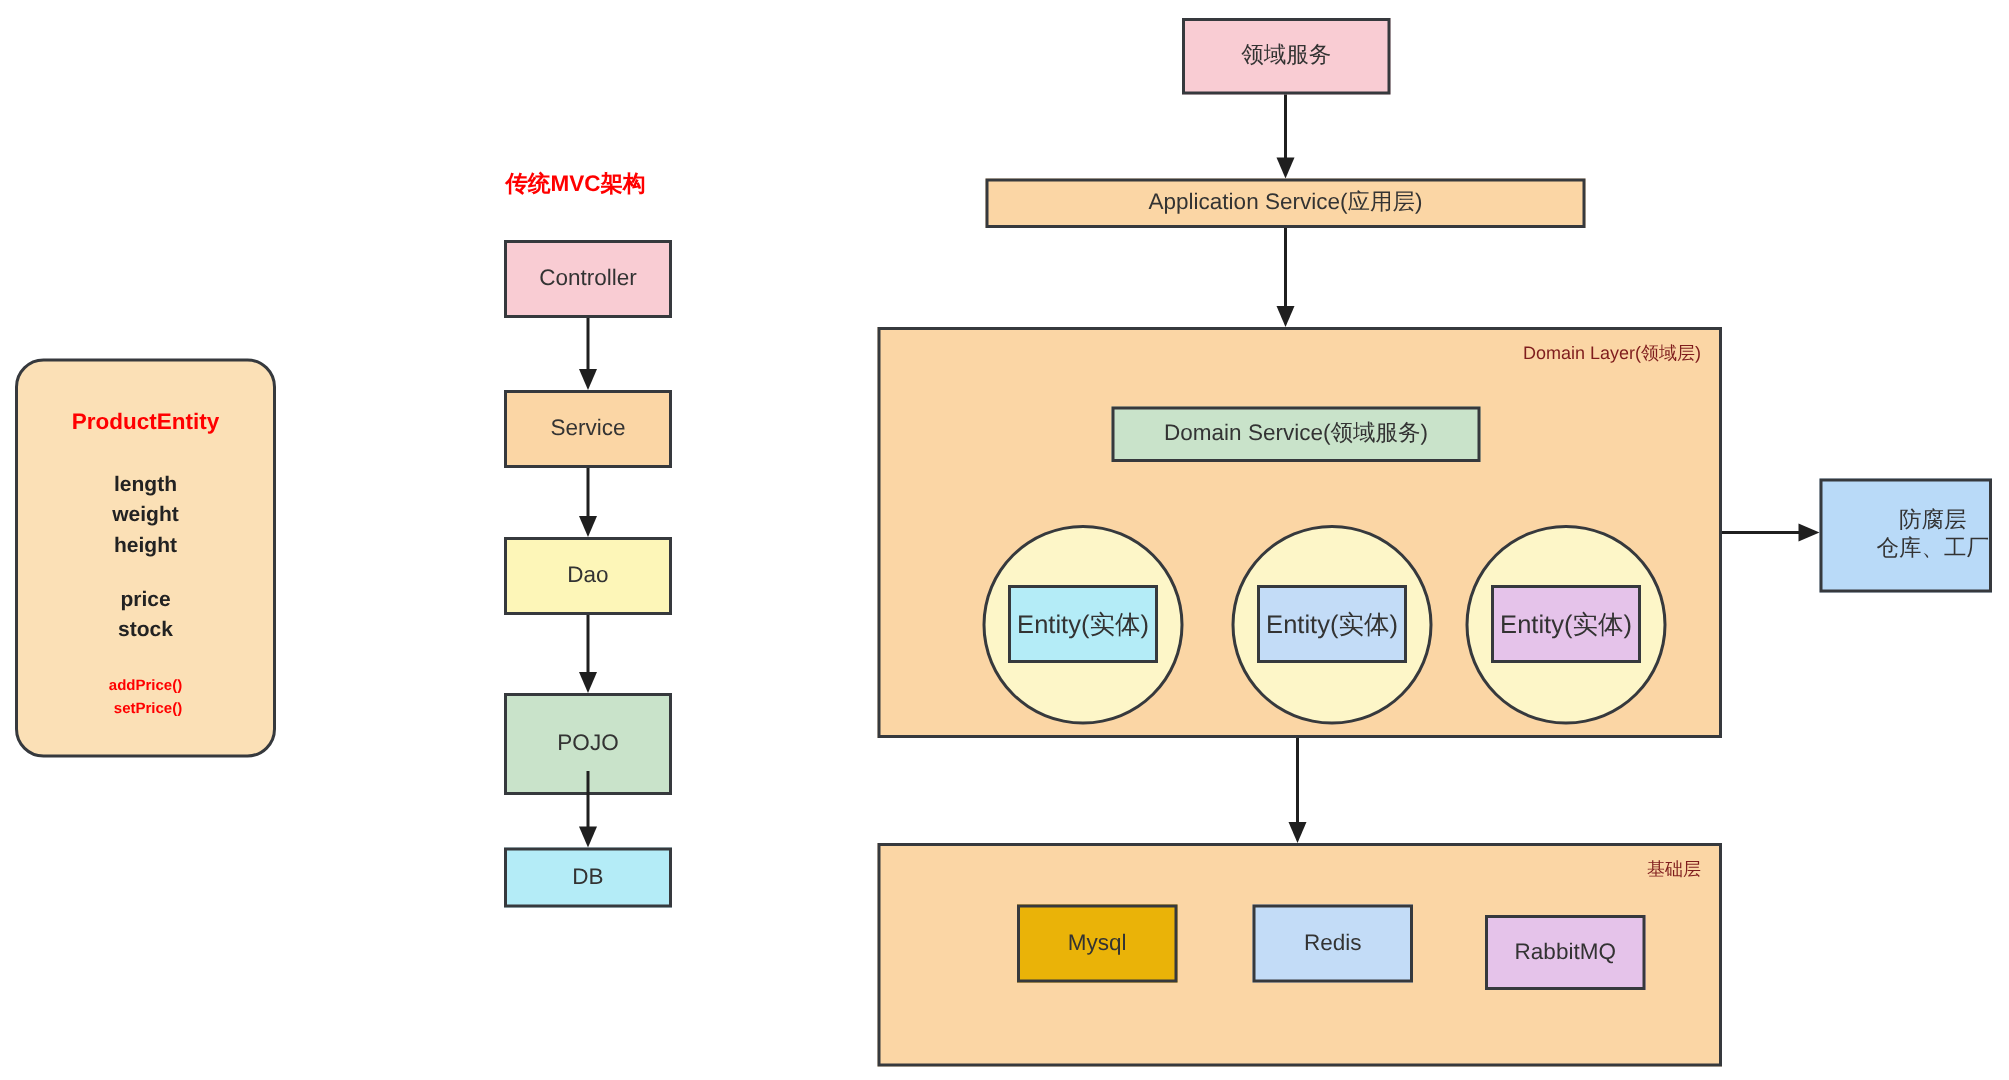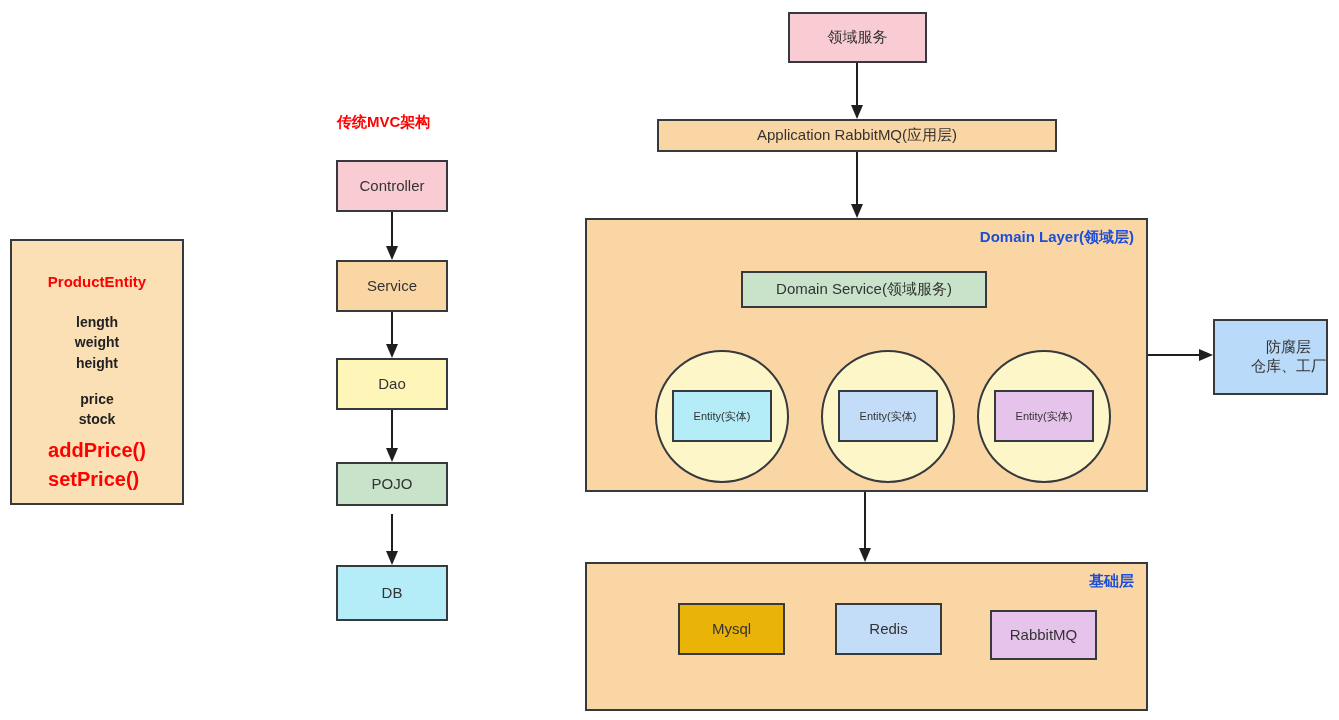--- a/index.html
+++ b/index.html
@@ -42,21 +42,21 @@
     border-radius: 50%;
     background: #fdf6c8;
   }
   .entity {
     position: absolute;
     box-sizing: border-box;
     border: 2px solid #36393d;
     display: flex;
     align-items: center;
     justify-content: center;
-    font-size: 11px;
+    font-size: 17px;
     color: #333333;
   }
   .title-label {
     position: absolute;
     font-weight: bold;
     font-size: 15px;
     color: #ff0000;
     white-space: nowrap;
   }
   .class-box {
@@ -79,78 +79,78 @@
     font-size: 14px;
     color: #222222;
     text-align: center;
     line-height: 1.45;
     white-space: pre-line;
   }
   .class-attrs { margin-top: 22px; text-align: center; }
   .class-attrs2 { margin-top: 16px; }
   .class-methods {
     font-weight: bold;
-    font-size: 20px;
+    font-size: 10px;
     color: #ff0000;
-    text-align: left;
+    text-align: right;
     line-height: 1.45;
-    margin-top: 7px;
+    margin-top: 22px;
     white-space: pre-line;
   }
   .conn {
     position: absolute;
     overflow: visible;
     pointer-events: none;
   }
   .conn line { stroke: #1f1f1f; stroke-width: 2; }
   .conn polygon { fill: #1f1f1f; }
-  .layer-caption { font-size: 15px; color: #1d4ed8; font-weight: bold; }
+  .layer-caption { font-size: 12px; color: #7f1d1d; }
 </style>
 </head>
 <body>
 
 <div id="canvas">
 
-  <div class="class-box" style="left:10px; top:239px; width:174px; height:266px;">
+  <div class="class-box" style="left:10px; top:239px; width:174px; height:266px;border-radius:19px;">
     <div class="class-title">ProductEntity</div>
     <div class="class-attrs">length
 weight
 height</div>
     <div class="class-attrs2">price
 stock</div>
     <div class="class-methods">addPrice()
 setPrice()</div>
   </div>
 
   <div class="title-label" style="left:337px; top:113px;">传统MVC架构</div>
 
   <div class="node" style="left:336px; top:160px; width:112px; height:52px; background:#f9ccd3;">Controller</div>
   <div class="node" style="left:336px; top:260px; width:112px; height:52px; background:#fbd6a5;">Service</div>
   <div class="node" style="left:336px; top:358px; width:112px; height:52px; background:#fdf6b8;">Dao</div>
-  <div class="node" style="left:336px; top:462px; width:112px; height:44px; background:#c9e3ca;">POJO</div>
-  <div class="node" style="left:336px; top:565px; width:112px; height:56px; background:#b4ecf7;">DB</div>
+  <div class="node" style="left:336px; top:462px; width:112px; height:68px; background:#c9e3ca;">POJO</div>
+  <div class="node" style="left:336px; top:565px; width:112px; height:40px; background:#b4ecf7;">DB</div>
 
   <svg class="conn" style="left:0; top:0; width:1339px; height:720px;">
 
     <line x1="392" y1="212" x2="392" y2="250"></line>
     <polygon points="392,260 386,246 398,246"></polygon>
 
     <line x1="392" y1="312" x2="392" y2="348"></line>
     <polygon points="392,358 386,344 398,344"></polygon>
 
     <line x1="392" y1="410" x2="392" y2="452"></line>
     <polygon points="392,462 386,448 398,448"></polygon>
 
     <line x1="392" y1="514" x2="392" y2="555"></line>
     <polygon points="392,565 386,551 398,551"></polygon>
   </svg>
 
   <div class="node" style="left:788px; top:12px; width:139px; height:51px; background:#f9ccd3;">领域服务</div>
 
-  <div class="node" style="left:657px; top:119px; width:400px; height:33px; background:#fbd6a5;">Application RabbitMQ(应用层)</div>
+  <div class="node" style="left:657px; top:119px; width:400px; height:33px; background:#fbd6a5;">Application Service(应用层)</div>
 
   <div class="node container-node" style="left:585px; top:218px; width:563px; height:274px; background:#fbd6a5;">
     <span class="layer-caption">Domain Layer(领域层)</span>
   </div>
 
   <div class="node" style="left:741px; top:271px; width:246px; height:37px; background:#c9e3ca;">Domain Service(领域服务)</div>
 
   <div class="circle" style="left:655px; top:350px; width:134px; height:133px; background:#fdf6c8;"></div>
   <div class="entity" style="left:672px; top:390px; width:100px; height:52px; background:#b4ecf7;">Entity(实体)</div>
 

